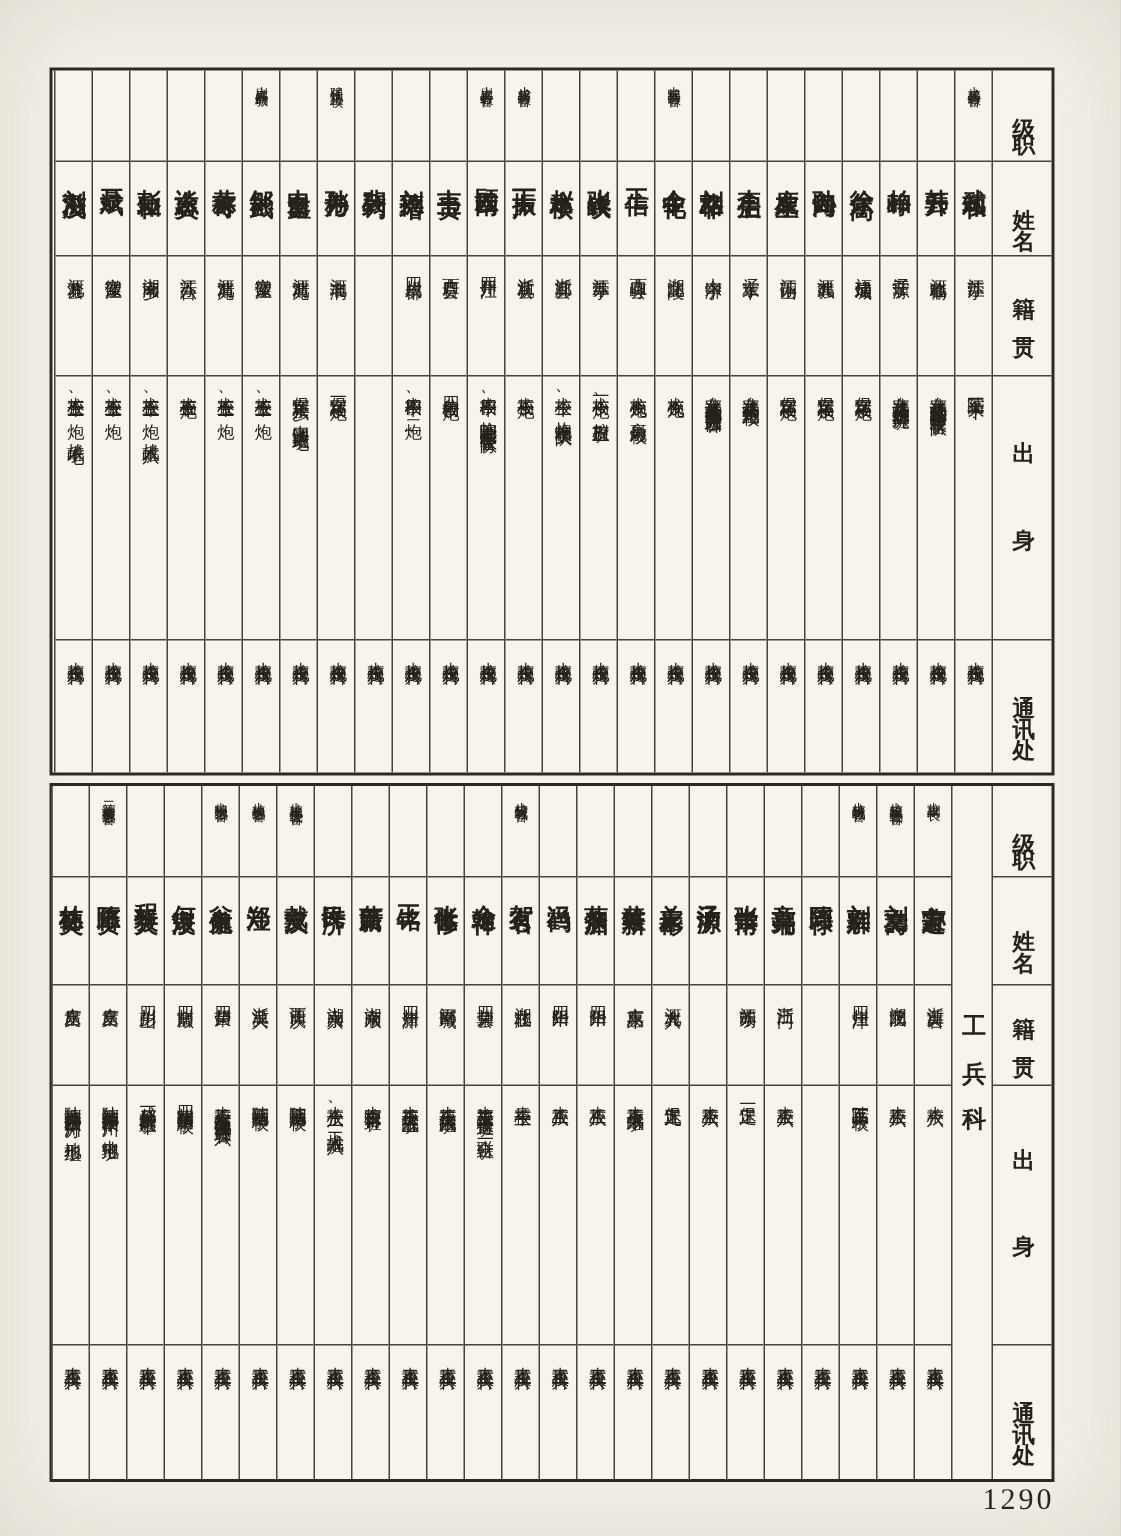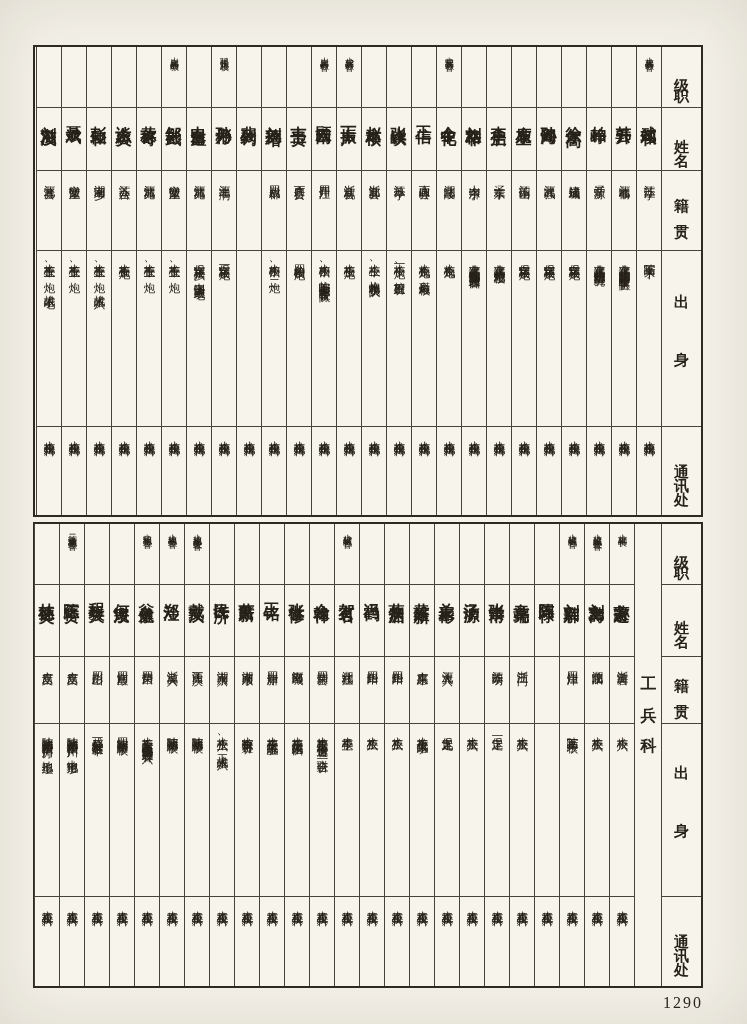--- a/index.html
+++ b/index.html
@@ -79,21 +79,21 @@
 
   .label-col .vtext {
     font-size:16px; font-weight:700;
     letter-spacing:30px;
     padding-top:140px;
   }
 
   .page-number {
     position:absolute;
     right:44px; bottom:12px;
-    font-size:16px; letter-spacing:2px;
+    font-size:20px; letter-spacing:2px;
     color:#2a251d;
   }
 </style>
 </head>
 <body>
 
 <div class="page">
   <div class="table-area">
       <div class="section sec0">
   <div class="col header-col">

